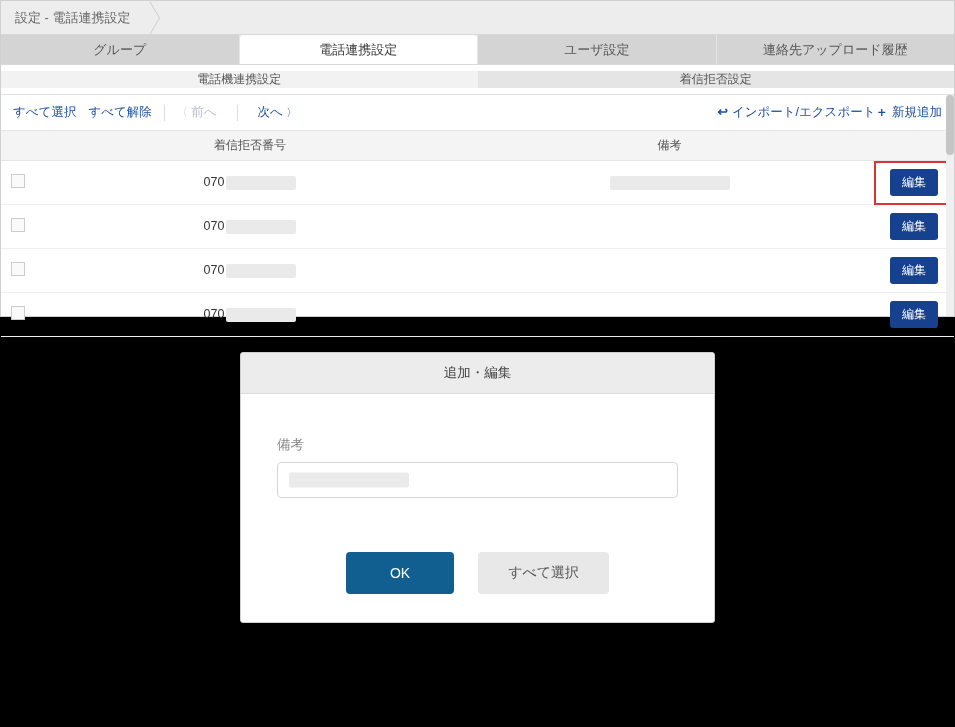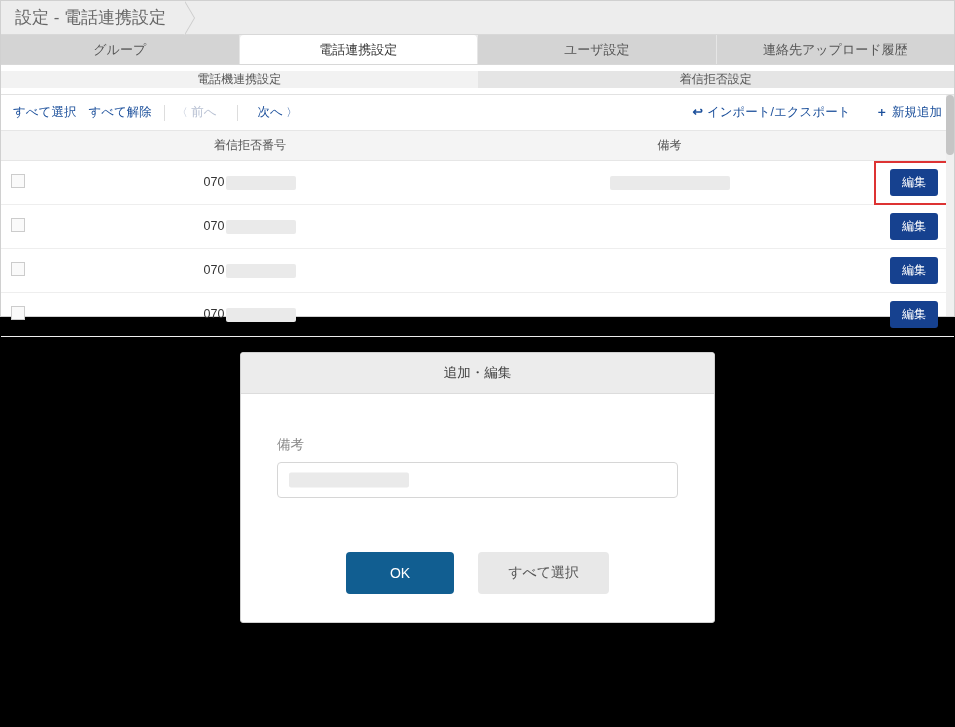--- a/index.html
+++ b/index.html
@@ -31,21 +31,21 @@
     border-bottom: 1px solid #d8d8d8;
     position: relative;
   }
   .breadcrumb-item {
     position: relative;
     padding: 0 18px 0 14px;
     height: 100%;
     display: flex;
     align-items: center;
     color: #666;
-    font-size: 17px;
+    font-size: 13px;
   }
   .breadcrumb-item::after {
     content: "";
     position: absolute;
     right: -10px; top: 0;
     border-top: 17px solid transparent;
     border-bottom: 17px solid transparent;
     border-left: 10px solid #ededed;
     z-index: 2;
   }
@@ -109,21 +109,21 @@
   
   .toolbar {
     display: flex;
     align-items: center;
     padding: 0 12px;
     height: 36px;
     border-bottom: 1px solid #e6e6e6;
     font-size: 12.5px;
   }
   .toolbar-left { display: flex; align-items: center; gap: 12px; }
-  .toolbar-right { margin-left: auto; display: flex; align-items: center; gap: 25px; }
+  .toolbar-right { margin-left: auto; display: flex; align-items: center; gap: 0; }
   .link-blue { color: #1b4f9b; cursor: pointer; }
   .pager { display: flex; align-items: center; gap: 20px; }
   .pager .disabled { color: #b8c1d3; cursor: default; }
   .pager .chev { font-size: 11px; }
   .sep { width:1px; height:16px; background:#ddd; }
   .reply-icon, .plus-icon { font-weight: bold; margin-right: 4px; }
 
   
   .tbl { width: 100%; border-collapse: collapse; table-layout: fixed; }
   .tbl th {

